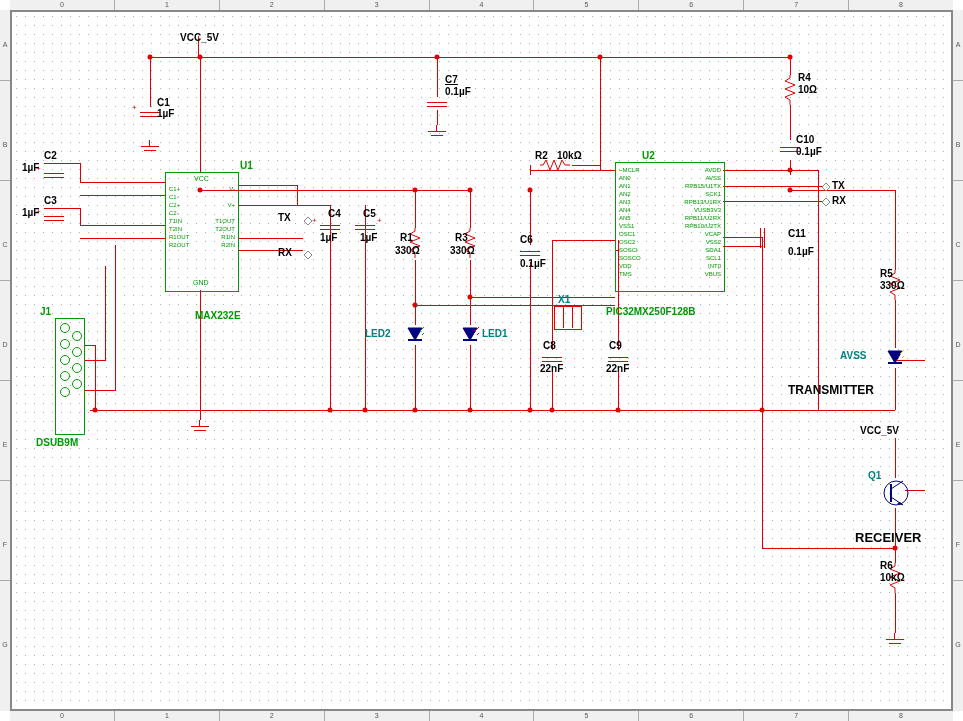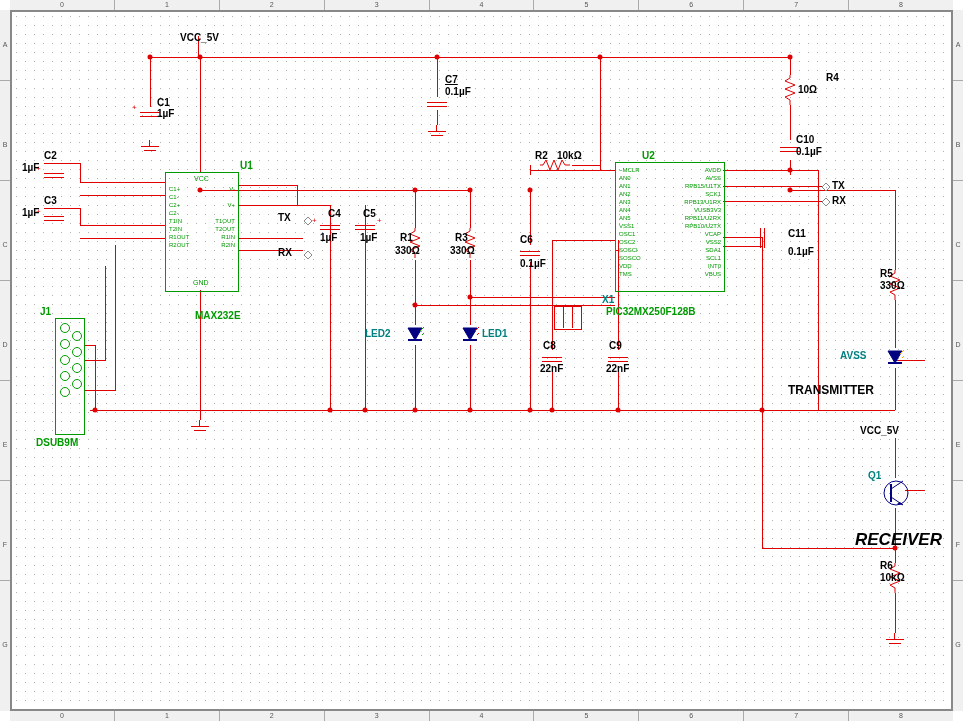--- a/index.html
+++ b/index.html
@@ -309,21 +309,21 @@
       </svg>
     </div>
   <div class="lbl" style="left:535px;top:150px;">R2</div>
   <div class="lbl" style="left:557px;top:150px;">10kΩ</div>
 
   <div class="res" style="left:785px;top:75px;">
       <svg viewBox="0 0 10 30">
         <polyline points="5,0 5,3 0,6 10,10 0,14 10,18 0,22 5,25 5,30" fill="none" stroke="#e00000"></polyline>
       </svg>
     </div>
-  <div class="lbl" style="left:798px;top:72px;margin-left:28px;">R4</div>
+  <div class="lbl" style="left:798px;top:72px;">R4</div>
   <div class="lbl" style="left:798px;top:84px;">10Ω</div>
 
   <div class="res" style="left:890px;top:270px;">
       <svg viewBox="0 0 10 30">
         <polyline points="5,0 5,3 0,6 10,10 0,14 10,18 0,22 5,25 5,30" fill="none" stroke="#e00000"></polyline>
       </svg>
     </div>
   <div class="lbl" style="left:880px;top:268px;">R5</div>
   <div class="lbl" style="left:880px;top:280px;">330Ω</div>
 
@@ -359,21 +359,21 @@
     <svg viewBox="0 0 18 20">
         <polygon points="2,3 16,3 9,15" fill="#000080" stroke="#000080"></polygon>
         <line x1="2" y1="15" x2="16" y2="15" stroke="#000080" stroke-width="2"></line>
         <line x1="14" y1="6" x2="20" y2="0" stroke="#ffaa00"></line>
         <line x1="16" y1="10" x2="22" y2="4" stroke="#ffaa00"></line>
       </svg>
   </div>
   <div class="lbl lblteal" style="left:840px;top:350px;">AVSS</div>
 
   <div class="xtal" style="left:554px;top:306px;"></div>
-  <div class="lbl lblteal" style="left:558px;top:294px;margin-left:44px;">X1</div>
+  <div class="lbl lblteal" style="left:558px;top:294px;">X1</div>
 
   <div class="npn" style="left:883px;top:478px;">
     <svg viewBox="0 0 26 30">
         <circle cx="13" cy="15" r="12" fill="none" stroke="#000080"></circle>
         <line x1="8" y1="6" x2="8" y2="24" stroke="#000080" stroke-width="2"></line>
         <line x1="8" y1="11" x2="20" y2="3" stroke="#000080"></line>
         <line x1="8" y1="19" x2="20" y2="27" stroke="#000080"></line>
         <polygon points="17,24 20,27 14,26" fill="#000080"></polygon>
       </svg>
   </div>
@@ -517,15 +517,15 @@
       <polygon points="1,5 5,1 9,5 5,9" fill="none" stroke="#888"></polygon>
     </svg>
   <svg style="position:absolute;left:821px;top:182px;width:10px;height:10px;">
       <polygon points="1,5 5,1 9,5 5,9" fill="none" stroke="#888"></polygon>
     </svg>
   <svg style="position:absolute;left:821px;top:197px;width:10px;height:10px;">
       <polygon points="1,5 5,1 9,5 5,9" fill="none" stroke="#888"></polygon>
     </svg>
 
   <div class="lbl" style="left:788px;top:383px;font-size:12px;">TRANSMITTER</div>
-  <div class="lbl" style="left:855px;top:530px;font-size:17px;font-style:italic;">RECEIVER</div>
+  <div class="lbl" style="left:855px;top:530px;font-size:13px;">RECEIVER</div>
 
 </div>
 
 </body></html>

